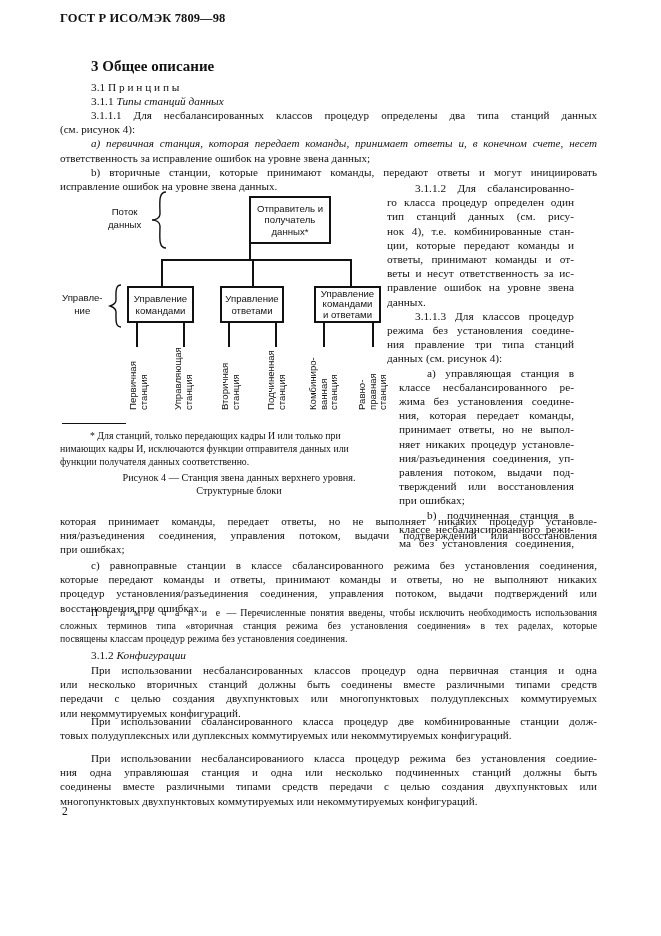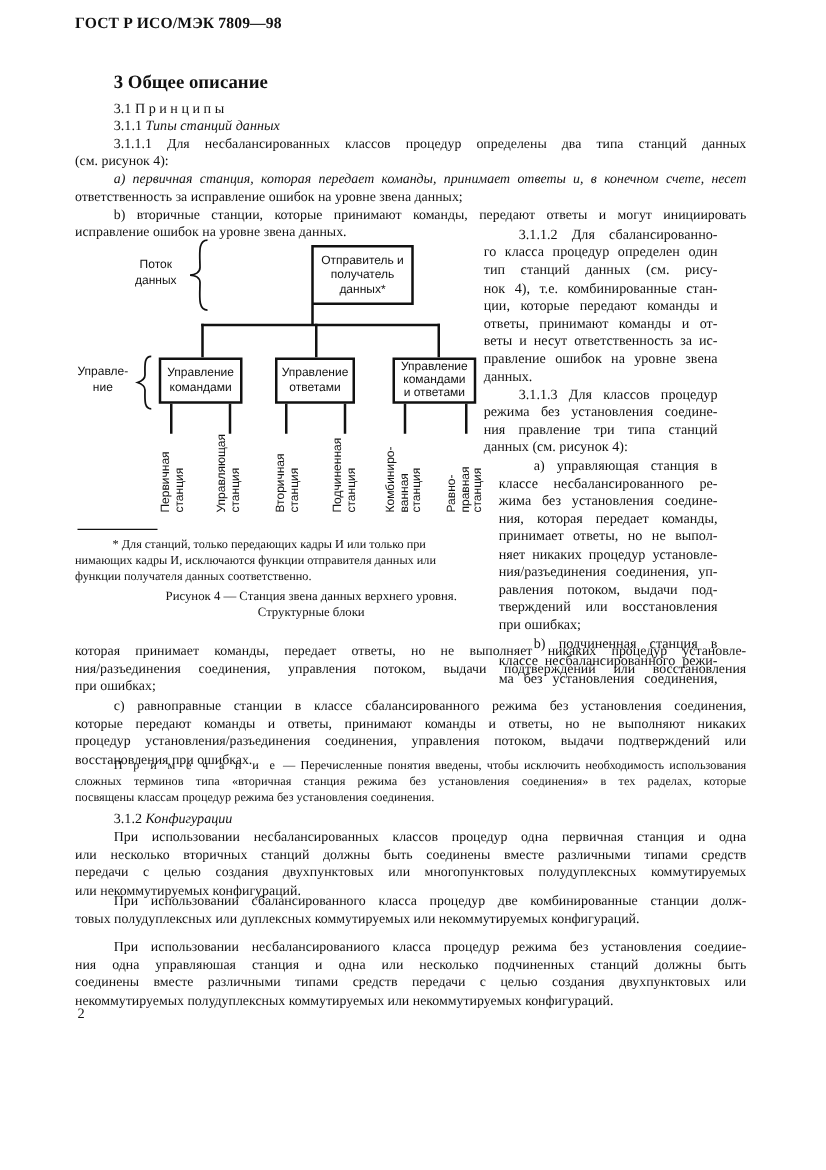--- a/index.html
+++ b/index.html
@@ -131,21 +131,21 @@
     <div>станция</div>
   </div>
 </div>
 
 <div class="fnrule"></div>
 <div class="abs note" style="left:60px;top:430px;width:337px;">
   <div style="padding-left:30px;white-space:nowrap;">* Для станций, только передающих кадры И или только при</div>
   <div style="white-space:nowrap;">нимающих кадры И, исключаются функции отправителя данных или</div>
   <div style="white-space:nowrap;">функции получателя данных соответственно.</div>
 </div>
-<div class="abs" style="left:74px;top:471px;width:350px;text-align:center;font-size:10.2px;line-height:13px;">
+<div class="abs" style="left:64px;top:471px;width:350px;text-align:center;font-size:10.2px;line-height:13px;">
   <div>Рисунок 4 — Станция звена данных верхнего уровня.</div>
   <div>Структурные блоки</div>
 </div>
 
 <div class="right-col" style="top:181px;">
   <div class="line rc" style="padding-left:28px;">3.1.1.2 Для сбалансированно-</div>
   <div class="line rc">го класса процедур определен один</div>
   <div class="line rc">тип станций данных (см. рису-</div>
   <div class="line rc">нок 4), т.е. комбинированные стан-</div>
   <div class="line rc">ции, которые передают команды и</div>
@@ -200,21 +200,21 @@
   <div class="line">или некоммутируемых конфигураций.</div>
 </div>
 <div class="full" style="top:714px;">
   <div class="line jl" style="padding-left:31px;">При использовании сбалансированного класса процедур две комбинированные станции долж-</div>
   <div class="line">товых полудуплексных или дуплексных коммутируемых или некоммутируемых конфигураций.</div>
 </div>
 <div class="full" style="top:751px;">
   <div class="line jl" style="padding-left:31px;">При использовании несбалансированиого класса процедур режима без установления соедиие-</div>
   <div class="line jl">ния одна управляюшая станция и одна или несколько подчиненных станций должны быть</div>
   <div class="line jl">соединены вместе различными типами средств передачи с целью создания двухпунктовых или</div>
-  <div class="line">некоммутируемых полудуплексных коммутируемых или некоммутируемых конфигураций.</div>
+  <div class="line">многопунктовых двухпунктовых коммутируемых или некоммутируемых конфигураций.</div>
 </div>
 
 <div class="abs" style="left:62px;top:805px;font-size:11.5px;">2</div>
 
 <style>
   .rc, .jl { white-space:normal; text-align:justify; text-align-last:justify; }
   .full .line { font-size:11.1px; }
 </style>
 
 </body></html>

